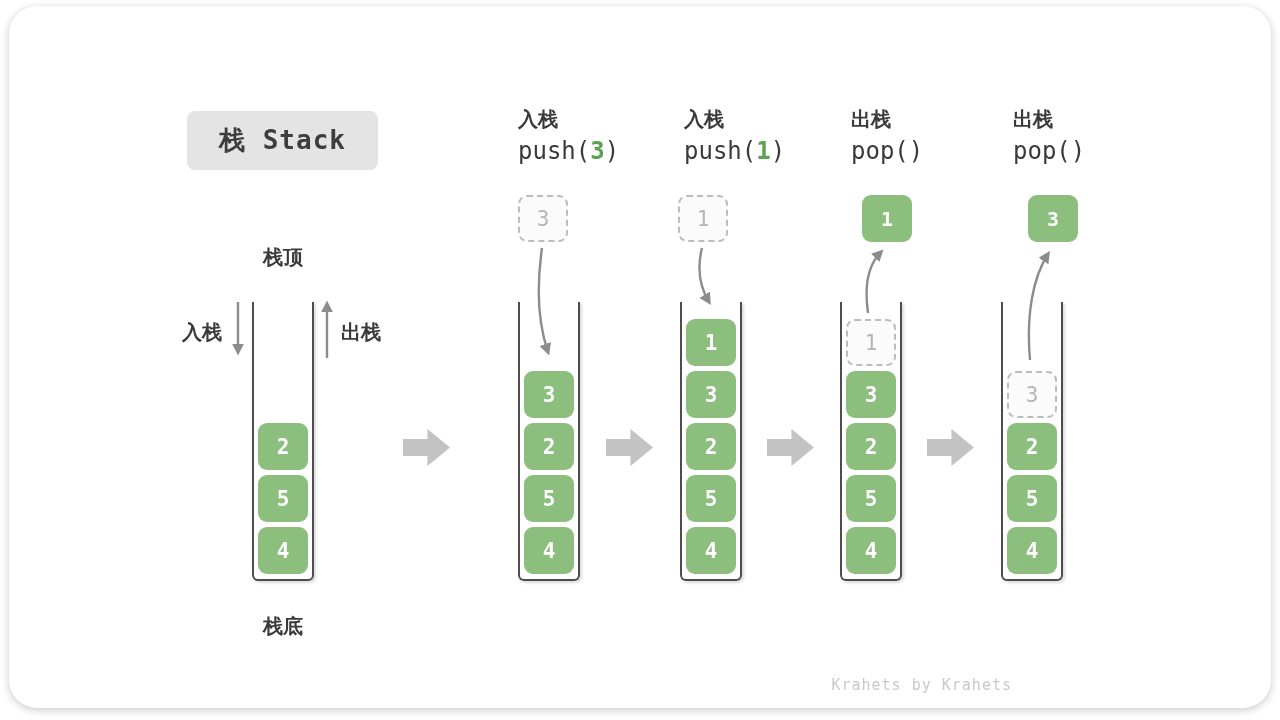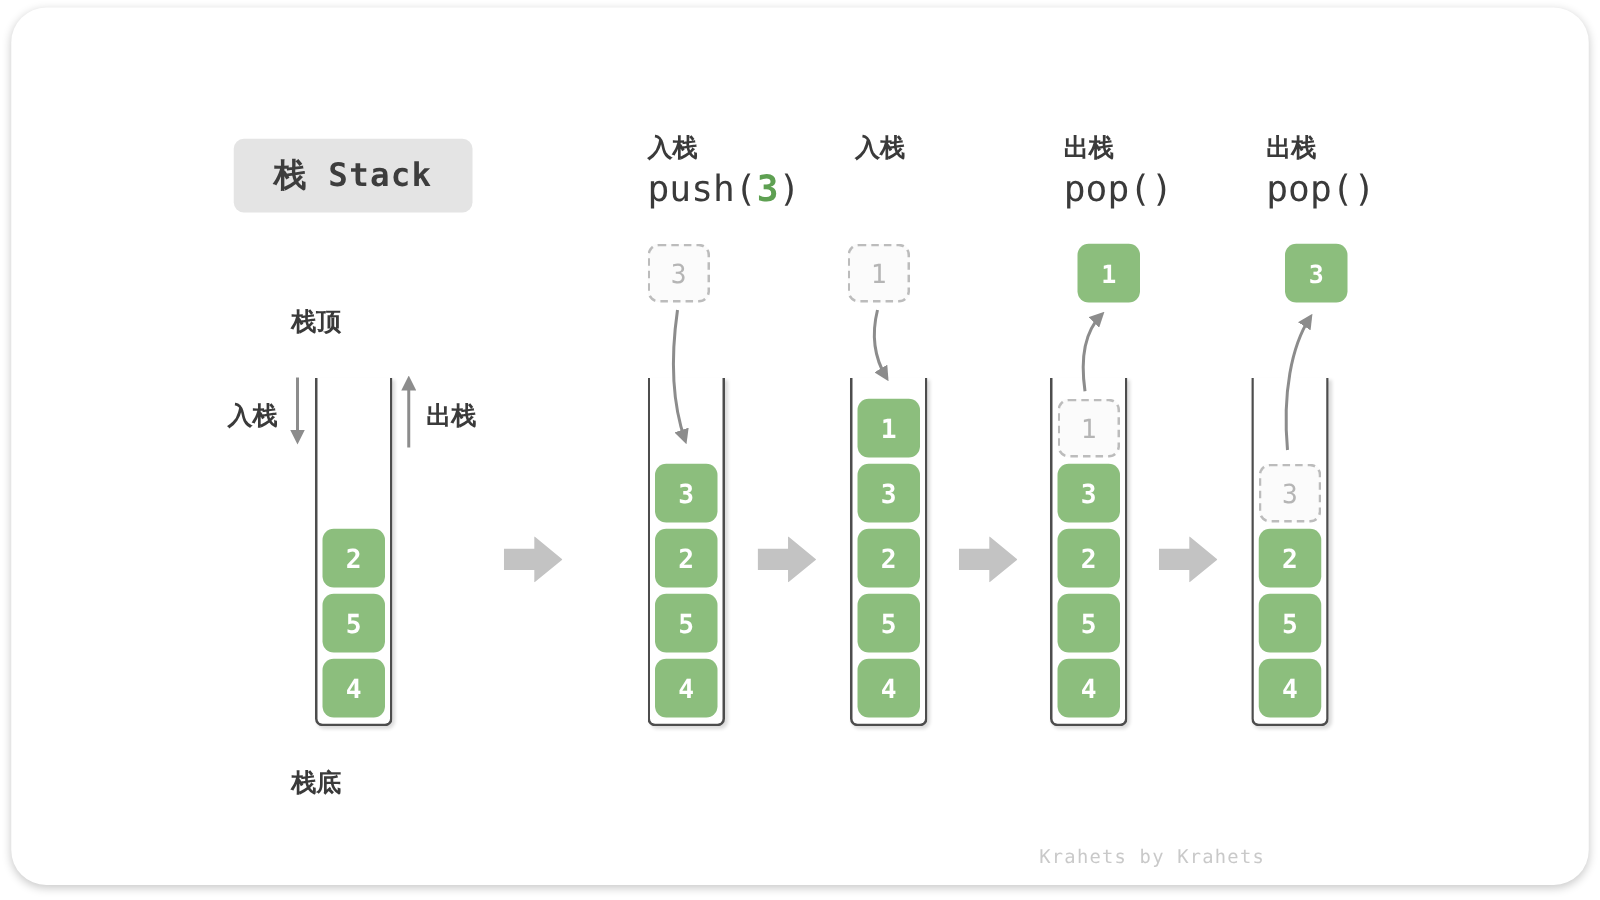--- a/index.html
+++ b/index.html
@@ -10,25 +10,25 @@
           box-shadow:0 2px 8px rgba(0,0,0,0.22); }
   .canvas { position:absolute; left:0; top:0; width:1052px; height:720px; }
 
   .title-box { position:absolute; left:187px; top:111px; width:191px; height:59px;
                background:#e4e4e4; border-radius:8px; display:flex;
                align-items:center; justify-content:center;
                font-family:"DejaVu Sans Mono",monospace; font-size:26px;
                font-weight:600; color:#3d3d3d; letter-spacing:1px; }
 
   .cjk-label { position:absolute; font-size:20px; font-weight:700; color:#3a3a3a; }
-  .center-100 { width:100px; text-align:left; }
+  .center-100 { width:100px; text-align:center; }
 
   .op-header { position:absolute; top:104px; width:160px; }
   .op-header .op-line { font-size:20px; font-weight:700; color:#3a3a3a; line-height:30px; }
-  .op-header .code-line { font-family:"DejaVu Sans Mono",monospace; font-size:29px;
+  .op-header .code-line { font-family:"DejaVu Sans Mono",monospace; font-size:24px;
                           color:#3a3a3a; line-height:34px; font-weight:500; }
   .code-arg { color:#5ea052; font-weight:700; }
 
   .cell { position:absolute; width:50px; height:47px; border-radius:9px;
           display:flex; align-items:center; justify-content:center;
           font-family:"DejaVu Sans Mono",monospace; font-size:21px; font-weight:600; }
   .cell.solid { background:#8cbe7d; color:#ffffff; }
   .cell.ghost { background:#fbfbfb; color:#b5b5b5;
                 border:2px dashed #bcbcbc; font-weight:500; }
 
@@ -61,20 +61,21 @@
   <div class="cjk-label center-100" style="left:233px; top:613px;">栈底</div>
   <div class="cjk-label" style="left:162px; top:319px; width:60px; text-align:right;">入栈</div>
   <div class="cjk-label" style="left:341px; top:319px;">出栈</div>
 
   <div class="op-header" style="left:518px;">
     <div class="op-line">入栈</div>
     <div class="code-line"><span>push(</span><span class="code-arg">3</span><span>)</span></div>
   </div>
   <div class="op-header" style="left:684px;">
     <div class="op-line">入栈</div>
+    <div class="code-line"><span>push(</span><span class="code-arg">1</span><span>)</span></div>
   </div>
   <div class="op-header" style="left:851px;">
     <div class="op-line">出栈</div>
     <div class="code-line"><span>pop(</span><span class="code-arg"></span><span>)</span></div>
   </div>
   <div class="op-header" style="left:1013px;">
     <div class="op-line">出栈</div>
     <div class="code-line"><span>pop(</span><span class="code-arg"></span><span>)</span></div>
   </div>
 

